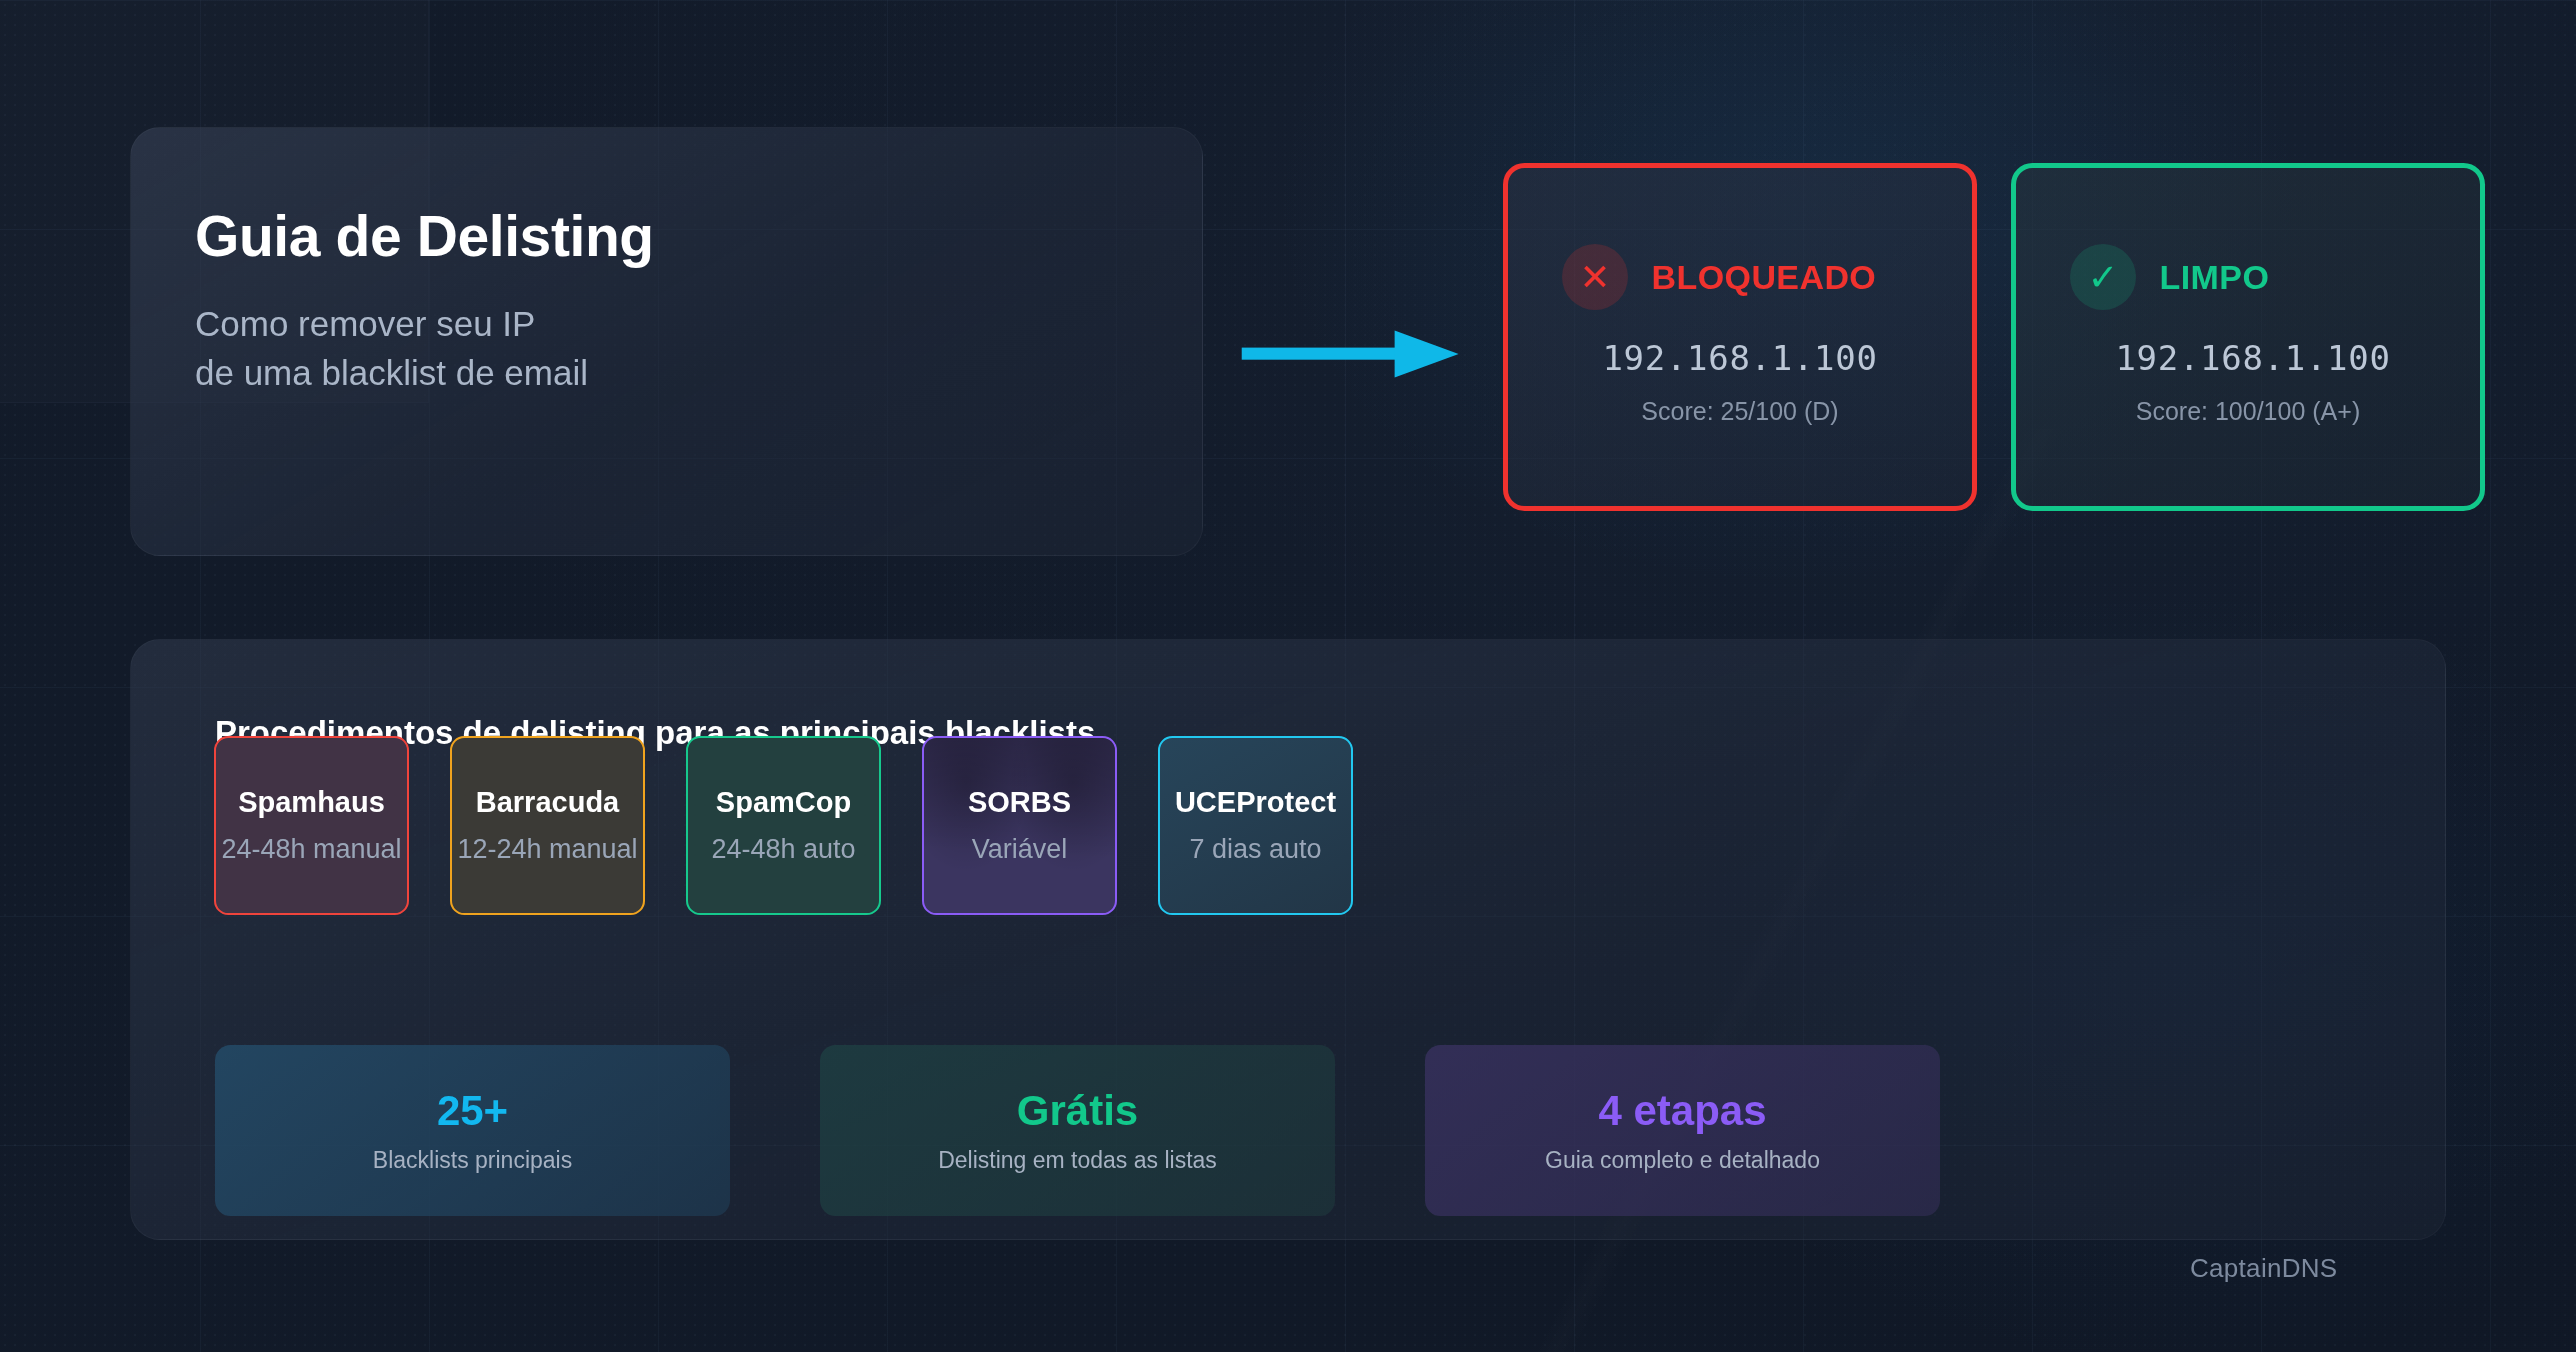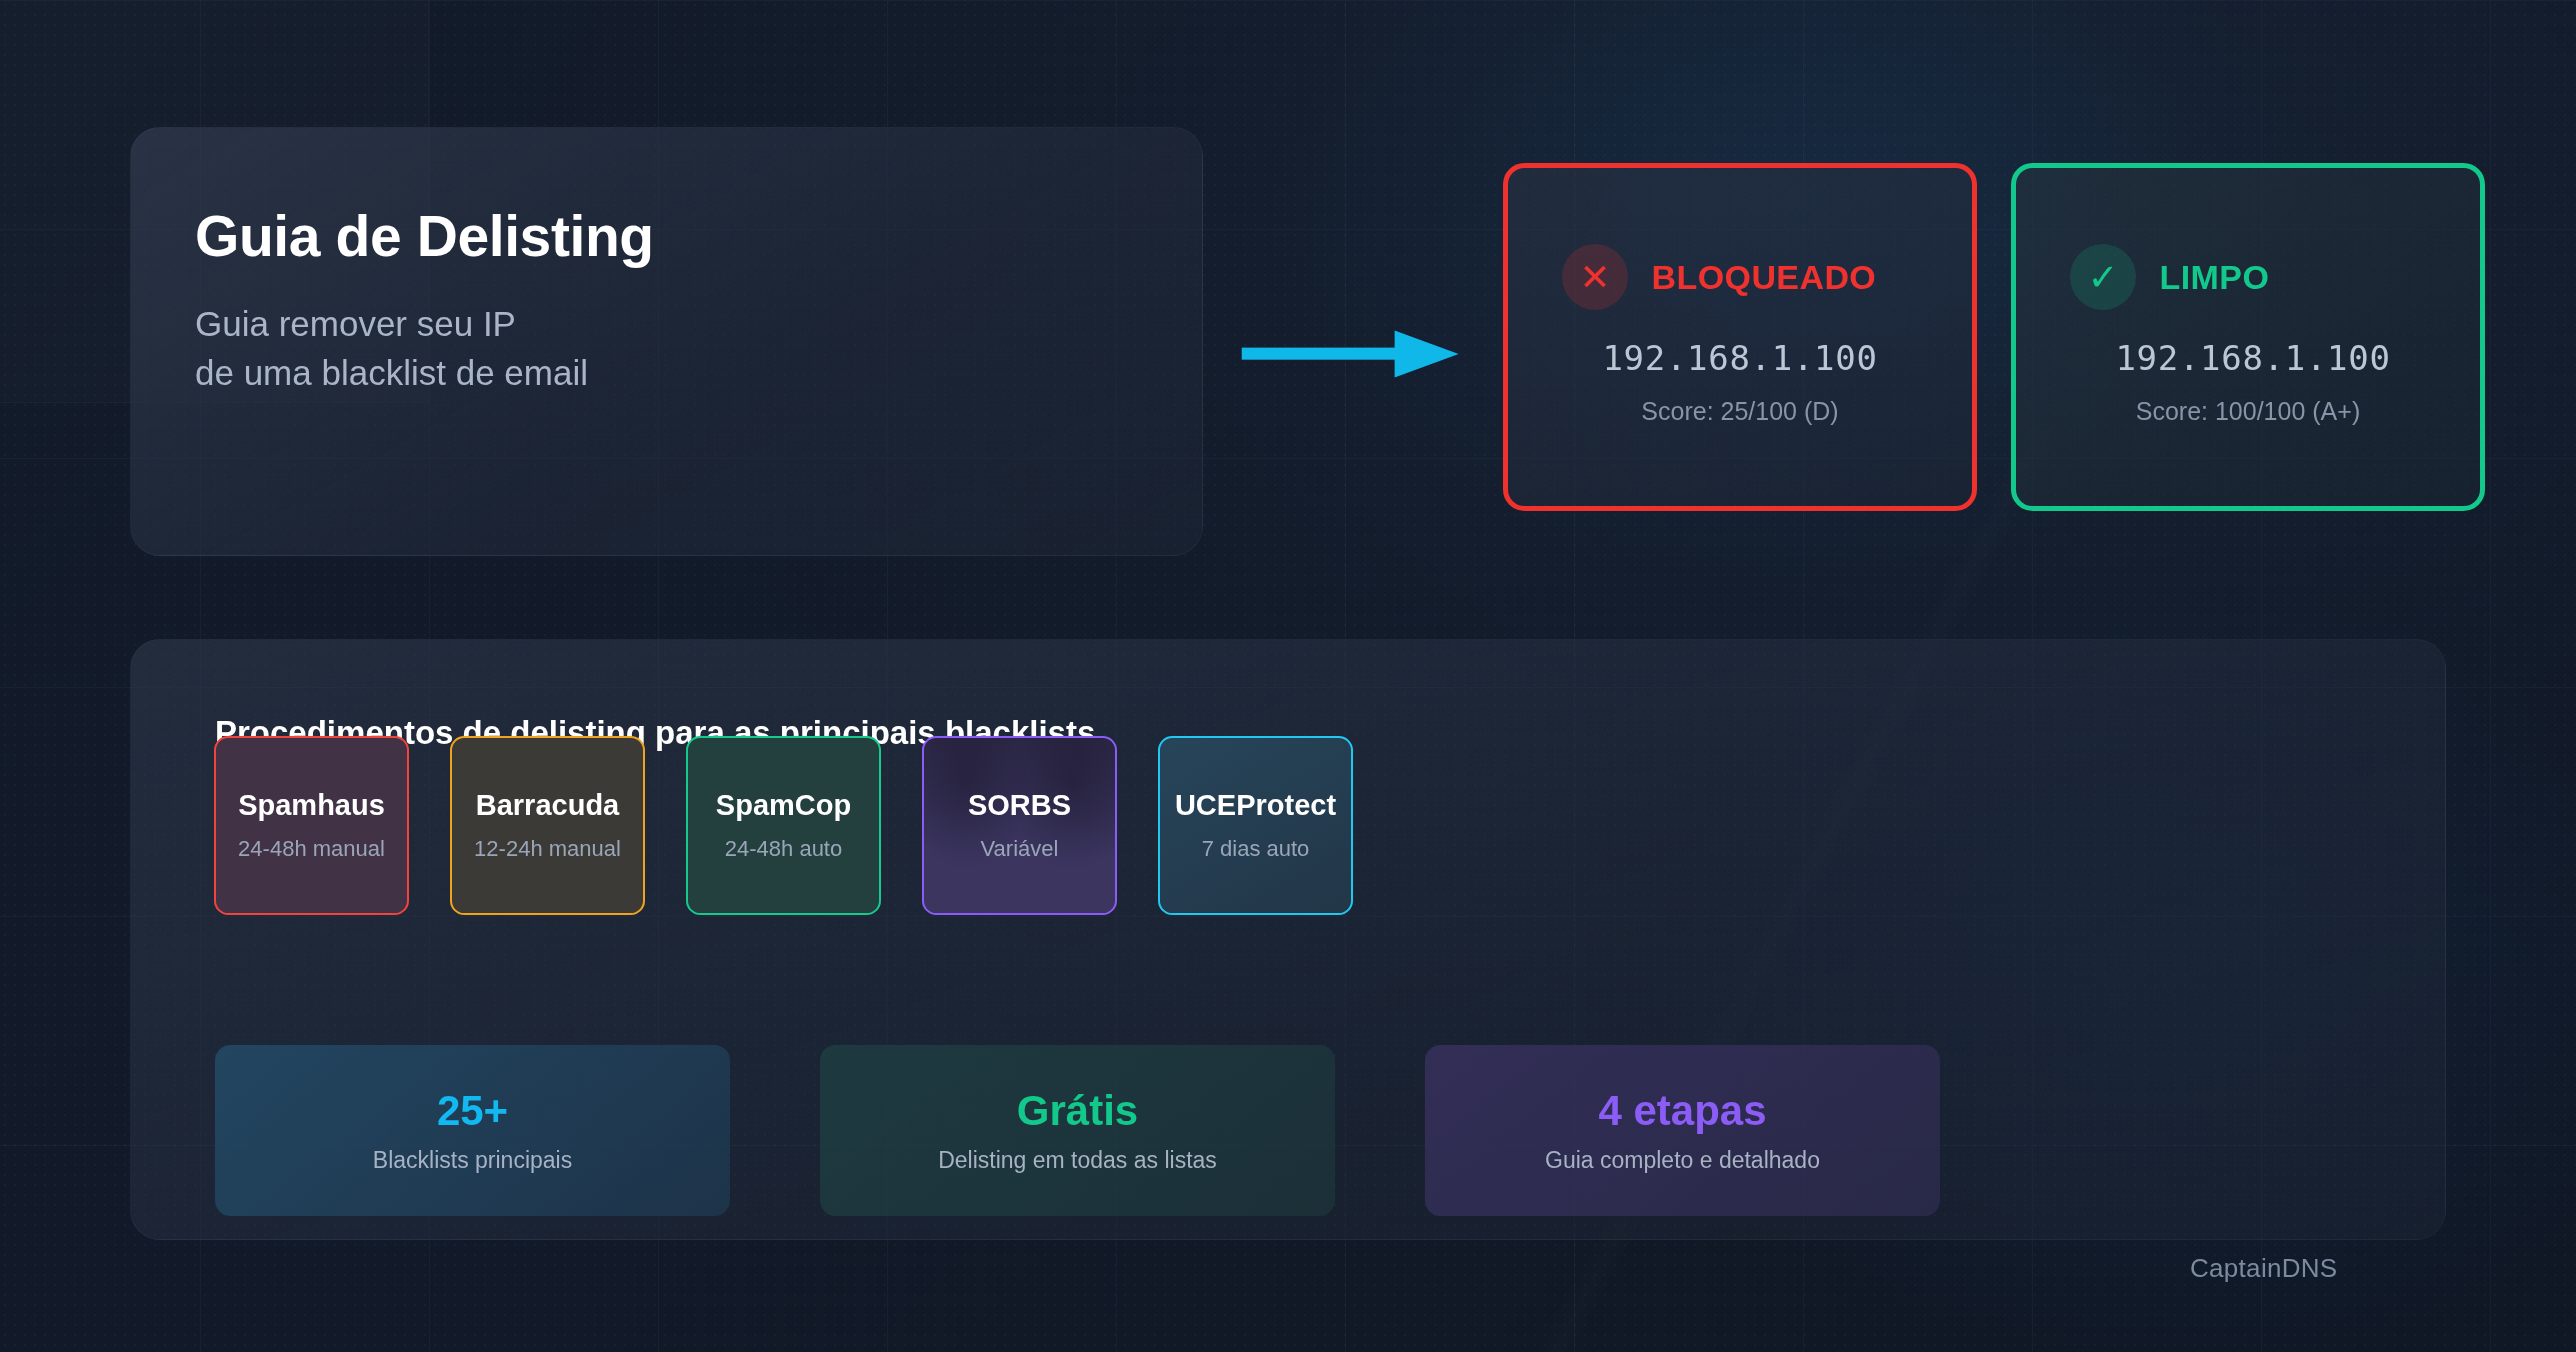--- a/index.html
+++ b/index.html
@@ -151,21 +151,21 @@
   .bl-card {
     width:195px; height:179px;
     border-radius:14.3px;
     border:2.1px solid;
     display:flex; flex-direction:column;
     align-items:center; justify-content:center;
     gap:14.3px;
     position:relative; overflow:hidden;
   }
   .bl-name { font-size:29px; font-weight:bold; color:#ffffff; position:relative; z-index:2;}
-  .bl-time { font-size:22px; color:#9aa6b8; position:relative; z-index:2;}
+  .bl-time { font-size:27px; color:#9aa6b8; position:relative; z-index:2;}
   .bl-sorbs-wm {
     position:absolute; left:0; top:-13px; width:100%; height:118%;
     background:
       linear-gradient(183deg, rgba(0,0,0,.30) 0%, rgba(0,0,0,0) 62%),
       radial-gradient(ellipse 48% 62% at 22% 28%, rgba(0,0,0,.22), rgba(0,0,0,0) 70%),
       radial-gradient(ellipse 48% 62% at 78% 28%, rgba(0,0,0,.22), rgba(0,0,0,0) 70%);
     z-index:1; pointer-events:none;
   }
 
   
@@ -199,21 +199,21 @@
   <div class="bg-panel-tl"></div>
   <div class="bg-glow-a"></div>
   <div class="bg-glow-b"></div>
   <div class="bg-diag"></div>
   <div class="bg-grid"></div>
   <div class="bg-dots"></div>
 
   <div class="hero">
     <div class="hero-title">Guia de Delisting</div>
     <div class="hero-sub">
-      <div>Guia remover seu IP</div>
+      <div>Como remover seu IP</div>
       <div>de uma blacklist de email</div>
     </div>
   </div>
 
   <div class="arrow-wrap">
     <svg width="229" height="64" viewBox="0 0 320 90">
       <rect x="0" y="36" width="240" height="17" fill="#0fb8e8"></rect>
       <polygon points="215,12 305,45 215,78" fill="#0fb8e8"></polygon>
     </svg>
   </div>

